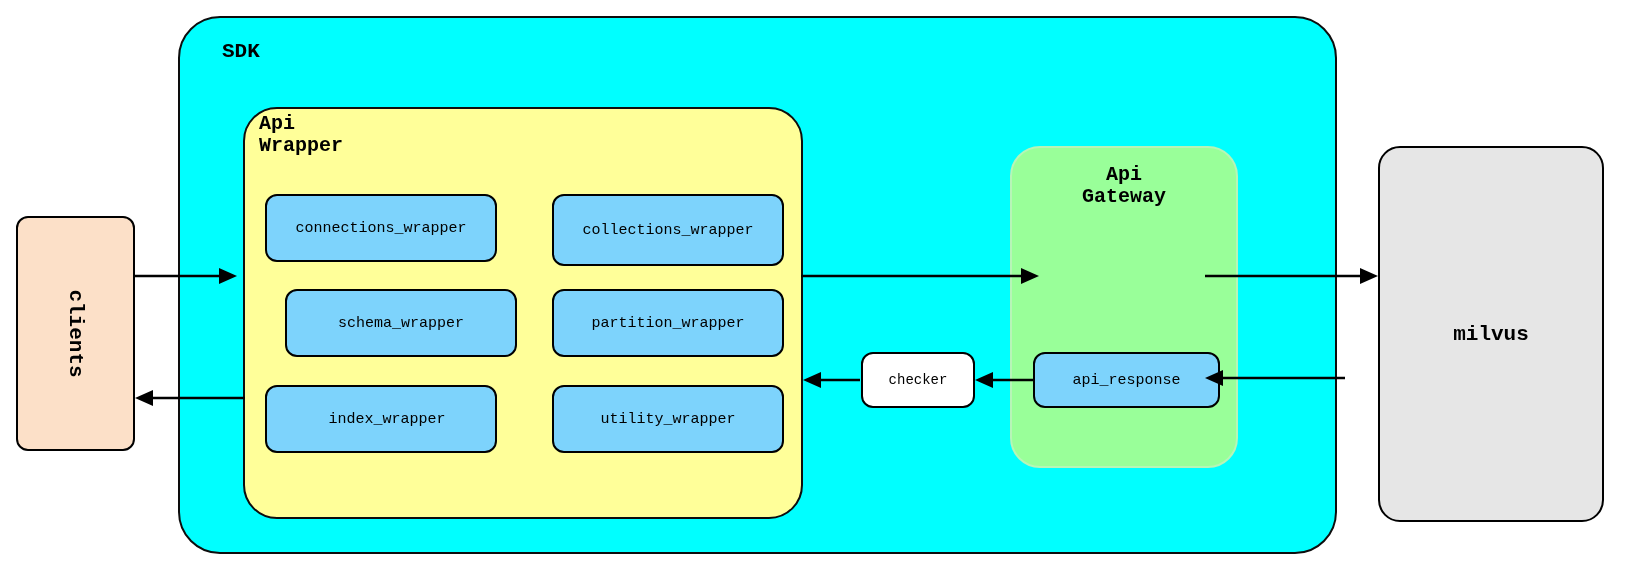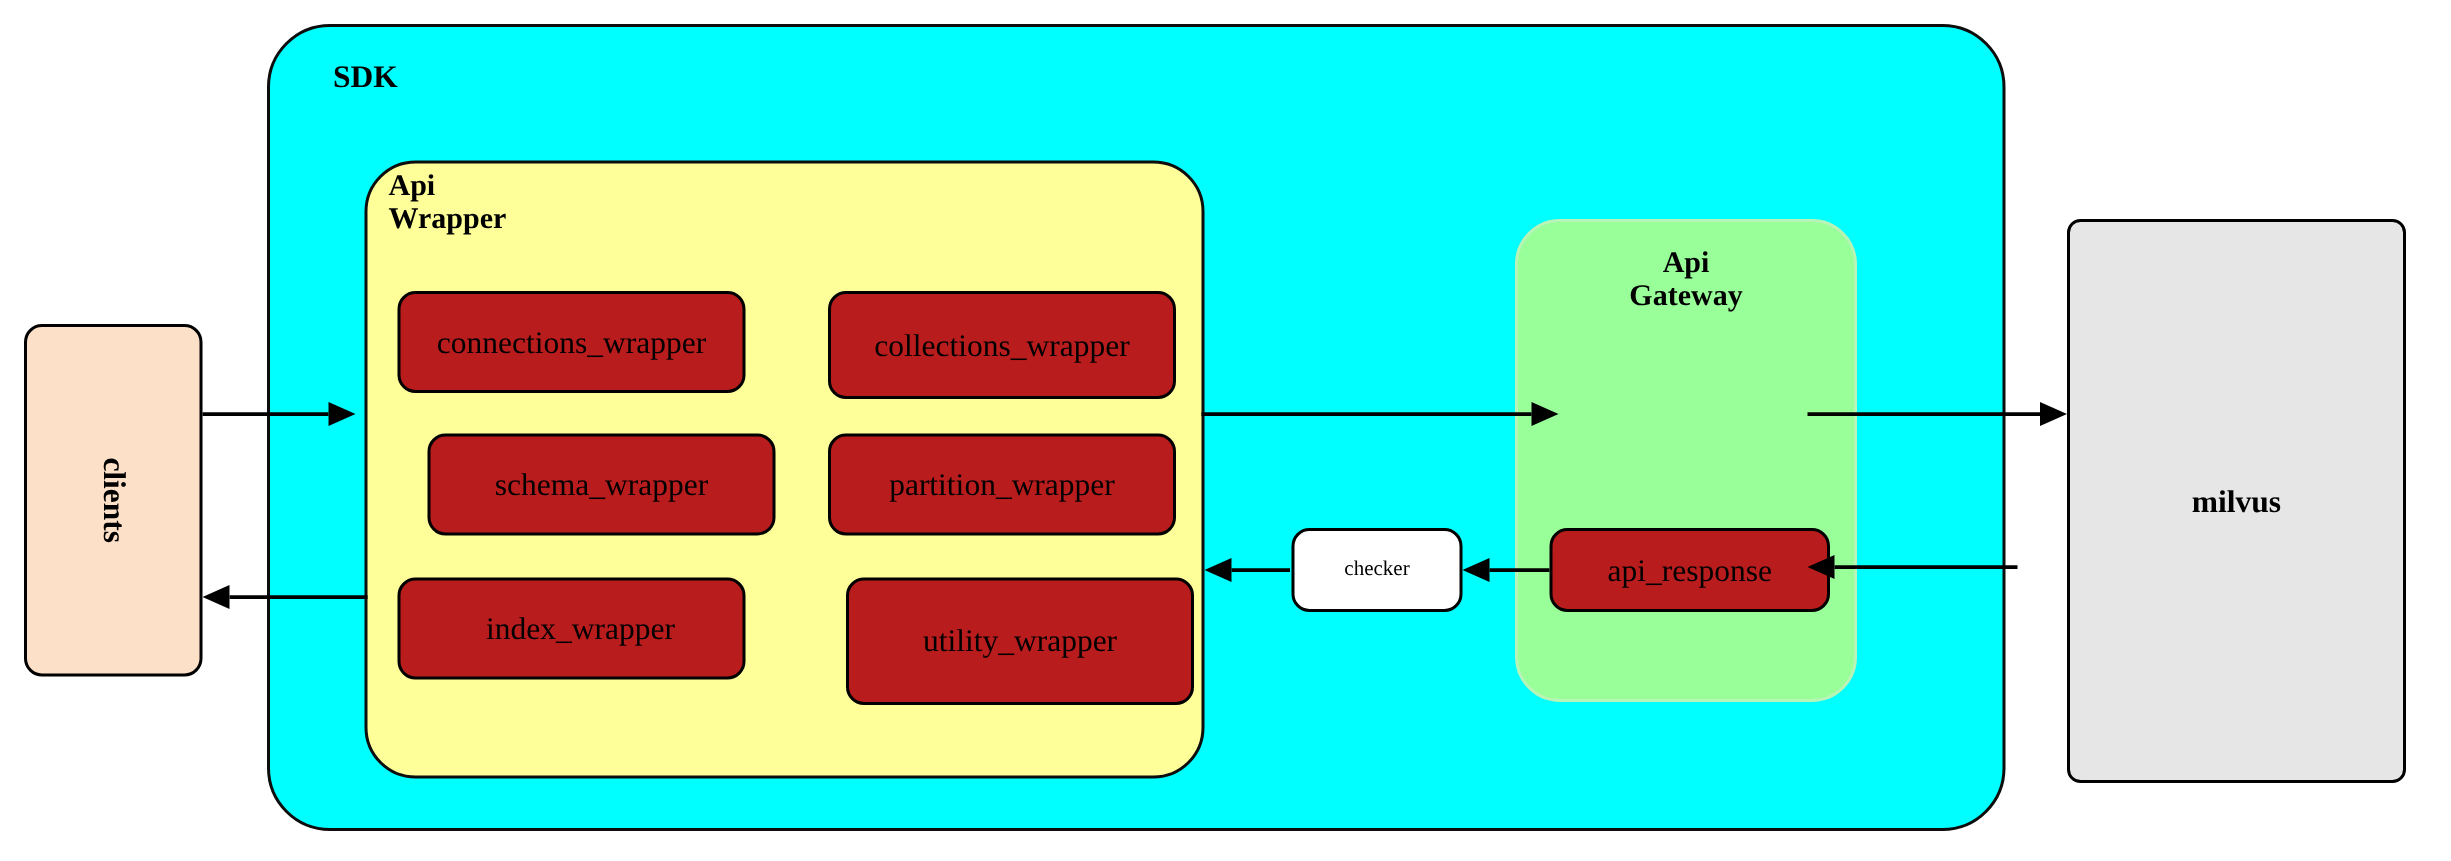--- a/index.html
+++ b/index.html
@@ -5,21 +5,21 @@
   html, body {
     margin: 0;
     padding: 0;
     background: #ffffff;
   }
   #canvas {
     position: relative;
     width: 1634px;
     height: 574px;
     background: #ffffff;
-    font-family: Liberation Serif, serif;
+    font-family: Liberation Mono, monospace;
     overflow: hidden;
   }
 
   
   .box {
     position: absolute;
     box-sizing: border-box;
     border: 2px solid #000000;
     display: flex;
     align-items: center;
@@ -81,23 +81,23 @@
   }
   #api-gateway-label {
     left: 1028px;
     top: 164px;
     width: 192px;
     font-size: 20px;
   }
 
   
   .tile {
-    background: #b91c1c;
+    background: #7dd3fc;
     border-radius: 12px;
-    font-size: 21px;
+    font-size: 15px;
     color: #000000;
   }
 
   
   #clients-box {
     left: 16px;
     top: 216px;
     width: 119px;
     height: 235px;
     background: #fce0c8;
@@ -109,21 +109,21 @@
     transform: rotate(90deg);
     white-space: nowrap;
   }
 
   #milvus-box {
     left: 1378px;
     top: 146px;
     width: 226px;
     height: 376px;
     background: #e6e6e6;
-    border-radius: 9px;
+    border-radius: 22px;
     font-weight: bold;
     font-size: 21px;
   }
 
   #checker-box {
     left: 861px;
     top: 352px;
     width: 114px;
     height: 56px;
     background: #ffffff;
@@ -163,21 +163,21 @@
   <div class="box tile" style="left:265px; top:385px; width:232px; height:68px;padding-left:12px;">
     <span>index_wrapper</span>
   </div>
 
   <div class="box tile" style="left:552px; top:194px; width:232px; height:72px;">
     <span>collections_wrapper</span>
   </div>
   <div class="box tile" style="left:552px; top:289px; width:232px; height:68px;align-items:center;">
     <span>partition_wrapper</span>
   </div>
-  <div class="box tile" style="left:552px; top:385px; width:232px; height:85px;margin-left:12px;">
+  <div class="box tile" style="left:552px; top:385px; width:232px; height:68px;">
     <span>utility_wrapper</span>
   </div>
 
   <div class="box" id="api-gateway-container"></div>
   <div class="container-label" id="api-gateway-label">Api
 Gateway</div>
 
   <div class="box tile" style="left:1033px; top:352px; width:187px; height:56px;">
     <span>api_response</span>
   </div>

